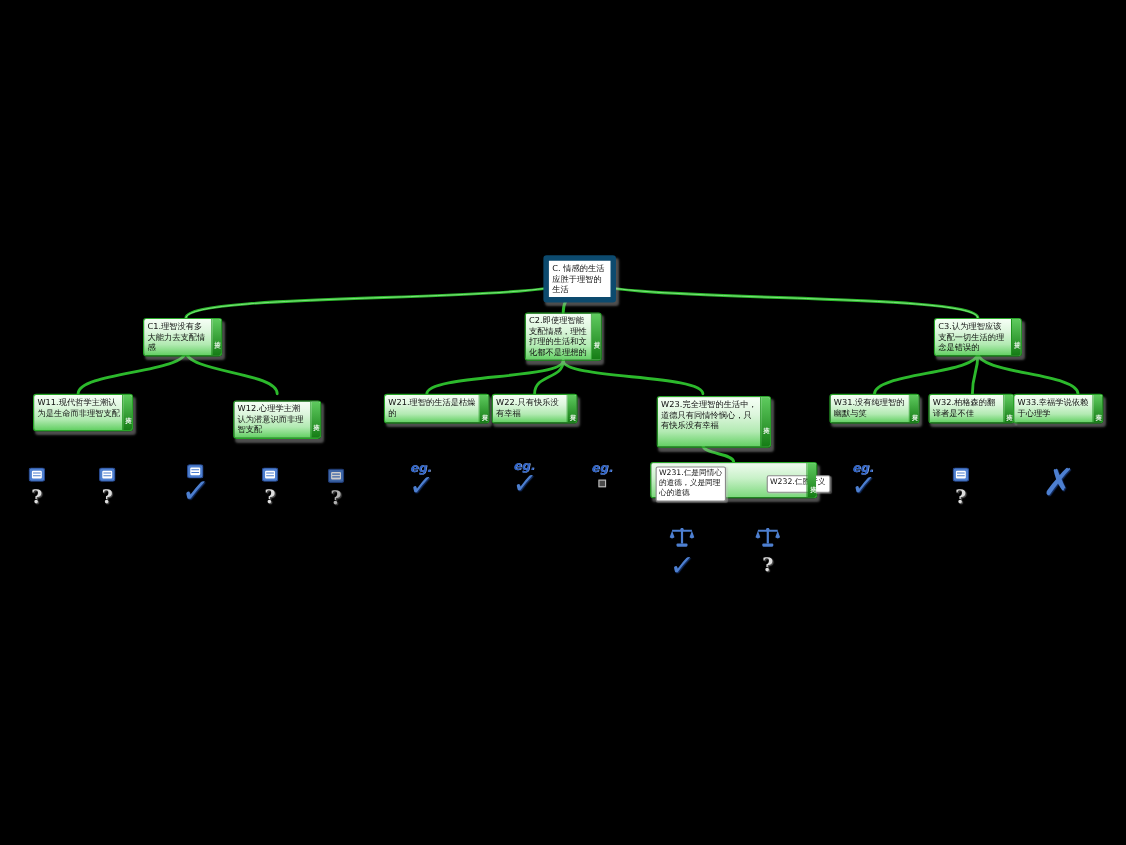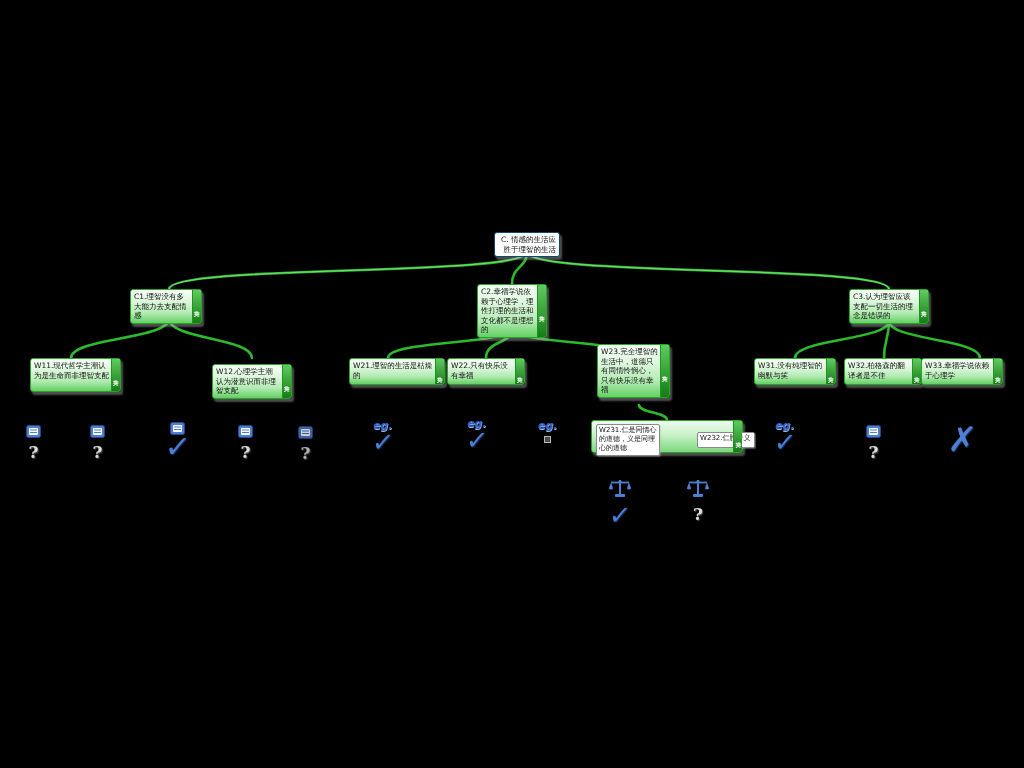--- a/index.html
+++ b/index.html
@@ -15,21 +15,21 @@
   .edge { fill: none; stroke: #2cb92c; stroke-width: 2.6; stroke-linecap: round; }
   .edge-hi { fill: none; stroke: #8ce98c; stroke-width: 0.9; stroke-linecap: round; opacity: .85; }
 
   .node {
     position: absolute;
     border-radius: 3px;
     font-size: 7.5px; line-height: 1.28; color: #101010;
     box-shadow: 2px 3px 2px rgba(175,175,175,0.45);
   }
   .node .ntext { display: block; padding: 2px 3px; }
-  .root-node { background: #ffffff; border: 1px solid #0c4a6e; text-align: right; }
+  .root-node { background: #ffffff; border: 5px solid #0c4a6e; }
   .green-node {
     background: linear-gradient(180deg, #f6fff6 0%, #ddf6dd 35%, #b2eab2 70%, #63d063 100%);
     border: 1px solid #27a527;
   }
   .green-node .ntext { padding-right: 11px; }
   .tab {
     position: absolute; top: 0; right: 0; bottom: 0; width: 9px;
     background: linear-gradient(180deg, #5fcb5f, #157c15);
     border-left: 1px solid #1d941d;
     color: #fff; font-size: 6px;
@@ -86,21 +86,21 @@
   <div class="node root-node" style="left:494px;top:232px;width:66px;min-height:20px;">
     <span class="ntext">C. 情感的生活应胜于理智的生活</span>
   </div>
 
   <div class="node green-node" style="left:130px;top:289px;width:72px;min-height:30px;">
     <span class="ntext">C1.理智没有多大能力去支配情感</span>
     <span class="tab">支持</span>
   </div>
 
   <div class="node green-node" style="left:477px;top:284px;width:70px;min-height:44px;">
-    <span class="ntext">C2.幸福学说依赖于心理学，理性打理的生活和文化都不是理想的</span>
+    <span class="ntext">C2.即使理智能支配情感，理性打理的生活和文化都不是理想的</span>
     <span class="tab">支持</span>
   </div>
 
   <div class="node green-node" style="left:849px;top:289px;width:80px;min-height:32px;">
     <span class="ntext">C3.认为理智应该支配一切生活的理念是错误的</span>
     <span class="tab">支持</span>
   </div>
 
   <div class="node green-node" style="left:30px;top:358px;width:91px;min-height:34px;">
     <span class="ntext">W11.现代哲学主潮认为是生命而非理智支配</span>
@@ -115,21 +115,21 @@
   <div class="node green-node" style="left:349px;top:358px;width:96px;min-height:27px;">
     <span class="ntext">W21.理智的生活是枯燥的</span>
     <span class="tab">支持</span>
   </div>
 
   <div class="node green-node" style="left:447px;top:358px;width:78px;min-height:27px;">
     <span class="ntext">W22.只有快乐没有幸福</span>
     <span class="tab">支持</span>
   </div>
 
-  <div class="node green-node" style="left:597px;top:344px;width:73px;min-height:47px;">
+  <div class="node green-node" style="left:597px;top:360px;width:104px;min-height:47px;">
     <span class="ntext">W23.完全理智的生活中，道德只有同情怜悯心，只有快乐没有幸福</span>
     <span class="tab">支持</span>
   </div>
 
   <div class="node green-node" style="left:754px;top:358px;width:82px;min-height:27px;">
     <span class="ntext">W31.没有纯理智的幽默与笑</span>
     <span class="tab">支持</span>
   </div>
 
   <div class="node green-node" style="left:844px;top:358px;width:78px;min-height:27px;">

